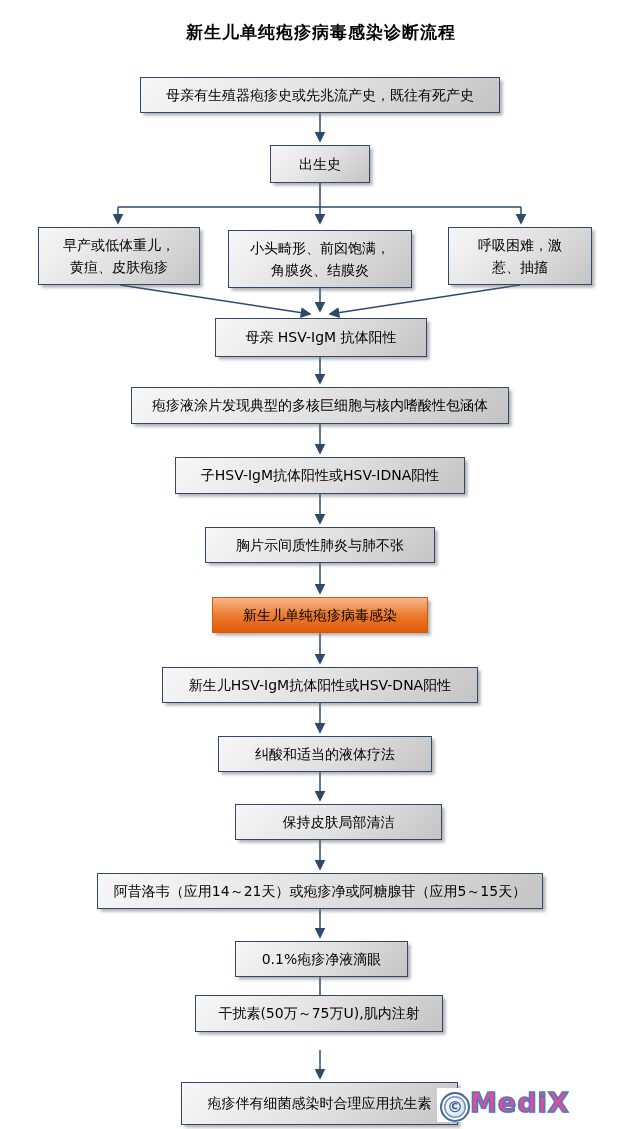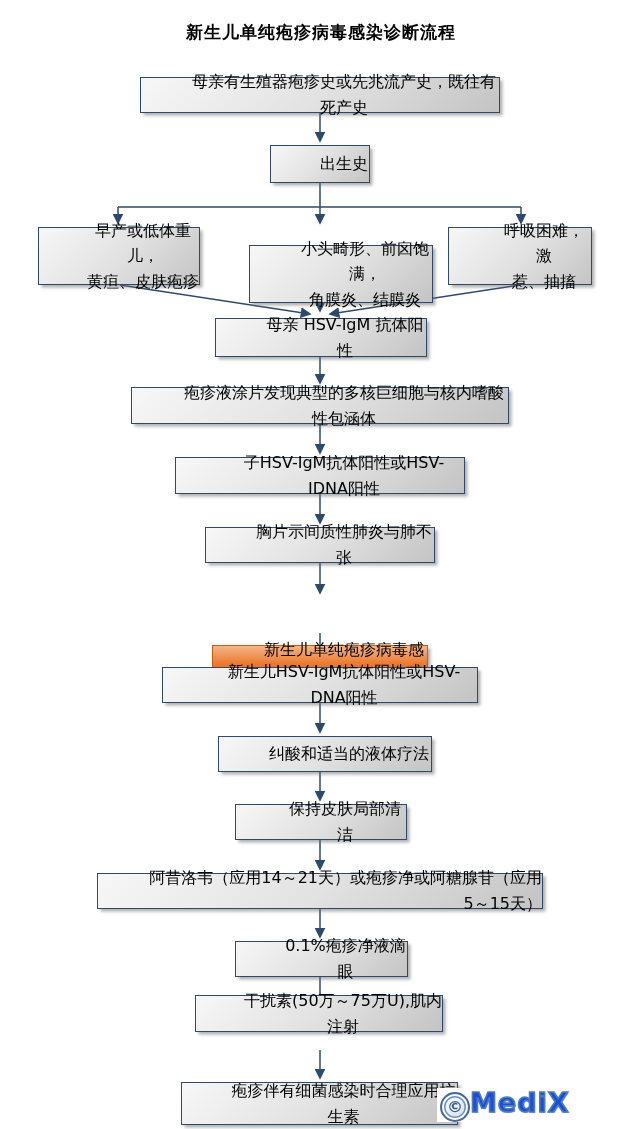--- a/index.html
+++ b/index.html
@@ -1,37 +1,37 @@
 <!DOCTYPE html>
 <html><head>
 <meta charset="utf-8">
 <style>
   html,body{margin:0;padding:0;background:#ffffff;}
   body{font-family:"DejaVu Sans","Liberation Sans",sans-serif;}
   .canvas{position:relative;width:642px;height:1129px;background:#ffffff;overflow:hidden;}
   .title{position:absolute;top:21px;left:0;width:100%;text-align:center;
          font-size:17px;font-weight:bold;color:#000;letter-spacing:1px;}
   .node{position:absolute;box-sizing:border-box;display:flex;align-items:center;justify-content:center;
-        text-align:center;font-size:16px;color:#000;line-height:1.6;white-space:pre-line;
+        text-align:center;font-size:14px;color:#000;line-height:1.6;white-space:pre-line;
         background:linear-gradient(135deg,#f7f7f7 0%,#e2e2e2 50%,#c4c4c4 100%);
         border:1.5px solid #30496a;
-        box-shadow:2.5px 2.5px 3px rgba(110,110,110,0.55);padding-left:48px;}
+        box-shadow:2.5px 2.5px 3px rgba(110,110,110,0.55);}
   .node.highlight{
         background:linear-gradient(to bottom,#f5b68b 0%,#ec7a2e 52%,#e15b08 100%);
         border:1.5px solid #d05c10;}
   svg.connectors{position:absolute;left:0;top:0;pointer-events:none;}
   .watermark{position:absolute;left:437px;top:1086px;width:170px;height:38px;display:flex;align-items:center;}
   .wm-icon-bg{position:absolute;left:0;top:2px;width:31px;height:34px;background:#ffffff;}
   .wm-icon{position:absolute;left:3px;top:6px;width:26px;height:26px;border-radius:50%;
            border:2px solid #46699c;display:flex;align-items:center;justify-content:center;
            background:radial-gradient(circle at 35% 30%,#ffffff 0%,#dbe6f4 60%,#b9cde8 100%);
            box-shadow:inset 0 0 0 2px #ffffff, inset 0 0 0 3.5px #6d93c4;}
   .wm-symbol{font-size:16px;font-weight:bold;color:#3d5f92;line-height:1;}
   .wm-text{position:absolute;left:33px;top:1px;font-size:27px;font-weight:bold;
-           color:#1d4ed8;-webkit-text-stroke:1.6px #4d7cbb;
+           color:#ec4899;-webkit-text-stroke:1.6px #4d7cbb;
            text-shadow:1px 1px 0 #9fbbdf;letter-spacing:1px;}
 </style>
 </head>
 <body>
 
 <div class="canvas">
 
   <div class="title">新生儿单纯疱疹病毒感染诊断流程</div>
 
   <svg class="connectors" width="642" height="1129" viewBox="0 0 642 1129">
@@ -63,41 +63,41 @@
     </g>
   </svg>
 
   <div class="node" style="left:140px;top:77px;width:360px;height:36px;">母亲有生殖器疱疹史或先兆流产史，既往有死产史</div>
 
   <div class="node" style="left:270px;top:145px;width:100px;height:38px;">出生史</div>
 
   <div class="node" style="left:38px;top:227px;width:162px;height:58px;">早产或低体重儿，
 黄疸、皮肤疱疹</div>
 
-  <div class="node" style="left:228px;top:245px;width:184px;height:58px;margin-left:21px;">小头畸形、前囟饱满，
+  <div class="node" style="left:228px;top:230px;width:184px;height:58px;">小头畸形、前囟饱满，
 角膜炎、结膜炎</div>
 
   <div class="node" style="left:448px;top:227px;width:144px;height:58px;">呼吸困难，激
 惹、抽搐</div>
 
   <div class="node" style="left:215px;top:318px;width:212px;height:39px;">母亲 HSV-IgM 抗体阳性</div>
 
   <div class="node" style="left:131px;top:387px;width:378px;height:37px;">疱疹液涂片发现典型的多核巨细胞与核内嗜酸性包涵体</div>
 
   <div class="node" style="left:175px;top:457px;width:290px;height:37px;">子HSV-IgM抗体阳性或HSV-IDNA阳性</div>
 
   <div class="node" style="left:205px;top:527px;width:230px;height:36px;">胸片示间质性肺炎与肺不张</div>
 
-  <div class="node highlight" style="left:212px;top:597px;width:216px;height:36px;margin-top:48px;">新生儿单纯疱疹病毒感染</div>
+  <div class="node highlight" style="left:212px;top:597px;width:216px;height:36px;">新生儿单纯疱疹病毒感染</div>
 
   <div class="node" style="left:162px;top:667px;width:316px;height:36px;">新生儿HSV-IgM抗体阳性或HSV-DNA阳性</div>
 
   <div class="node" style="left:218px;top:736px;width:214px;height:36px;">纠酸和适当的液体疗法</div>
 
-  <div class="node" style="left:235px;top:804px;width:172px;height:36px;">保持皮肤局部清洁</div>
+  <div class="node" style="left:235px;top:804px;width:207px;height:36px;">保持皮肤局部清洁</div>
 
   <div class="node" style="left:97px;top:873px;width:446px;height:36px;text-align:right;">阿昔洛韦（应用14～21天）或疱疹净或阿糖腺苷（应用5～15天）</div>
 
   <div class="node" style="left:235px;top:941px;width:173px;height:36px;">0.1%疱疹净液滴眼</div>
 
   <div class="node" style="left:195px;top:995px;width:248px;height:37px;">干扰素(50万～75万U),肌内注射</div>
 
   <div class="node" style="left:181px;top:1082px;width:277px;height:43px;">疱疹伴有细菌感染时合理应用抗生素</div>
 
   <div class="watermark">

